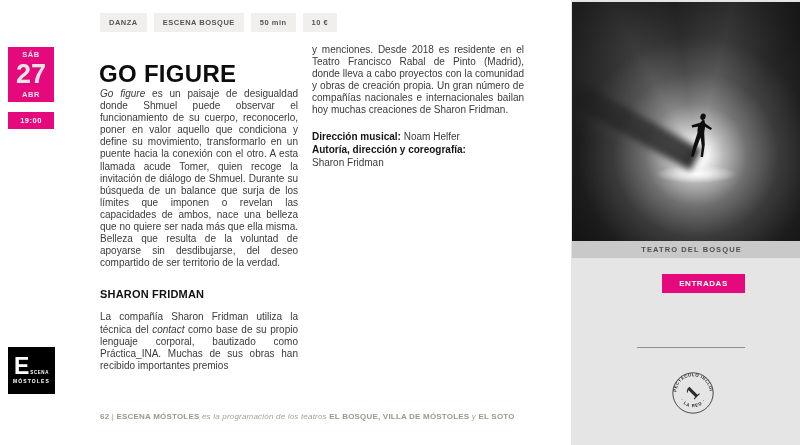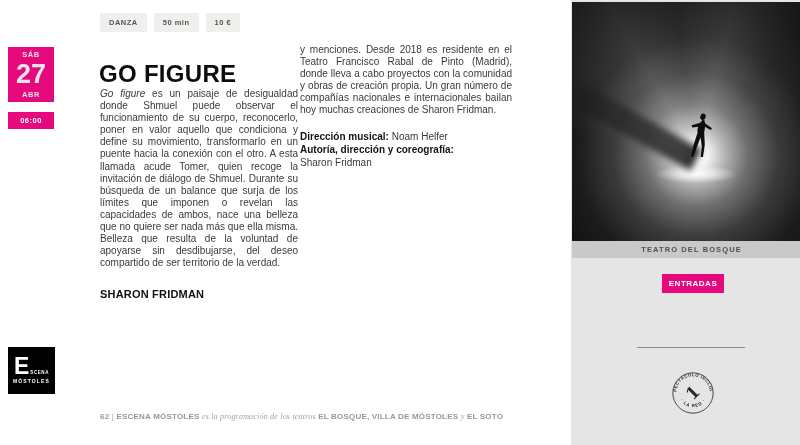--- a/index.html
+++ b/index.html
@@ -30,37 +30,37 @@
     background:#e5097d;color:#fff;font-size:7.5px;font-weight:bold;
     display:flex;align-items:center;justify-content:center;letter-spacing:.5px;
   }
 
   
   .page-title{
     position:absolute;left:99px;top:44px;font-size:24px;font-weight:bold;
     color:#0d0d0d;letter-spacing:.3px;
   }
   .col1{position:absolute;left:100px;top:88px;width:198px;}
-  .col2{position:absolute;left:300px;top:44px;width:212px;}
+  .col2{position:absolute;left:312px;top:44px;width:212px;}
   .body-text{font-size:10px;line-height:12.1px;color:#3a3a3a;text-align:justify;}
   .italic{font-style:italic;}
   .section-heading{
     font-size:11px;font-weight:bold;color:#111;margin:19px 0 11px 0;letter-spacing:.2px;
   }
   .credits{margin-top:13px;font-size:10px;line-height:13px;color:#3a3a3a;}
   .credits b{color:#141414;}
   .credit-block{margin:0;}
 
   
   .footer{
     position:absolute;left:100px;top:412px;font-size:8px;color:#a5a19a;
     letter-spacing:.2px;white-space:nowrap;
   }
   .footer b{color:#9c988f;}
-  .footer .serif-italic{font-family:Liberation Serif, serif;font-style:italic;margin-top:48px;}
+  .footer .serif-italic{font-family:Liberation Sans, sans-serif;font-style:italic;margin-top:48px;}
 
   
   .brand-logo{
     position:absolute;left:8px;top:347px;width:47px;height:47px;background:#000;
     color:#fff;display:flex;flex-direction:column;align-items:center;justify-content:center;
   }
   .logo-top{display:flex;align-items:flex-end;}
   .logo-e{font-size:23px;font-weight:bold;line-height:.8;}
   .logo-scena{font-size:4.5px;font-weight:bold;letter-spacing:.6px;margin:0 0 1px 1px;}
   .logo-mostoles{font-size:5px;font-weight:bold;letter-spacing:1.1px;margin-top:2px;}
@@ -87,49 +87,51 @@
     background:linear-gradient(to left, rgba(8,8,8,.85), rgba(8,8,8,0));
     transform:rotate(29deg);transform-origin:100% 50%;filter:blur(3px);
   }
   .dancer{position:absolute;left:108px;top:110px;width:40px;height:48px;filter:blur(.4px);}
   .photo-caption{
     position:absolute;left:1px;top:241px;width:239px;height:17px;background:#c9c9c9;
     color:#4f4f4f;font-size:7.5px;font-weight:bold;letter-spacing:1.1px;
     display:flex;align-items:center;justify-content:center;
   }
   .tickets-button{
-    position:absolute;left:91px;top:274px;width:62px;height:19px;background:#e5097d;
+    position:absolute;left:91px;top:274px;width:83px;height:19px;background:#e5097d;
     color:#fff;font-size:8px;font-weight:bold;letter-spacing:.5px;border:none;
     display:flex;align-items:center;justify-content:center;cursor:pointer;
     font-family:"Liberation Sans", sans-serif;
   }
   .panel-divider{position:absolute;left:66px;top:347px;width:108px;height:1px;background:#8f8f8f;}
   .stamp{position:absolute;left:101px;top:372px;width:42px;height:42px;}
 </style>
 </head>
 <body>
 
 <div class="tags-row">
   <span class="chip">DANZA</span>
+  <span class="chip">ESCENA BOSQUE</span>
   <span class="chip">50 min</span>
   <span class="chip">10 €</span>
 </div>
 
 <div class="date-badge">
   <span class="day-name">SÁB</span>
   <span class="day-number">27</span>
   <span class="month">ABR</span>
 </div>
-<div class="time-badge">06:00</div>
+<div class="time-badge">19:00</div>
 
 <h1 class="page-title">GO FIGURE</h1>
 
 <div class="col1">
   <p class="body-text" style="margin:0;"><span class="italic">Go figure</span><span> es un paisaje de desigualdad donde Shmuel puede observar el funcionamiento de su cuerpo, reconocerlo, poner en valor aquello que condiciona y define su movimiento, transformarlo en un puente hacia la conexión con el otro. A esta llamada acude Tomer, quien recoge la invitación de diálogo de Shmuel. Durante su búsqueda de un balance que surja de los límites que imponen o revelan las capacidades de ambos, nace una belleza que no quiere ser nada más que ella misma. Belleza que resulta de la voluntad de apoyarse sin desdibujarse, del deseo compartido de ser territorio de la verdad.</span></p>
   <h2 class="section-heading">SHARON FRIDMAN</h2>
+  <p class="body-text" style="margin:0;"><span>La compañía Sharon Fridman utiliza la técnica del </span><span class="italic">contact</span><span> como base de su propio lenguaje corporal, bautizado como Práctica_INA. Muchas de sus obras han recibido importantes premios</span></p>
 </div>
 
 <div class="col2">
   <p class="body-text" style="margin:0;">y menciones. Desde 2018 es residente en el Teatro Francisco Rabal de Pinto (Madrid), donde lleva a cabo proyectos con la comunidad y obras de creación propia. Un gran número de compañías nacionales e internacionales bailan hoy muchas creaciones de Sharon Fridman.</p>
   <div class="credits">
     <div class="credit-block">
       <b>Dirección musical:</b>
       <span>Noam Helfer</span>
     </div>
     <div class="credit-block">

